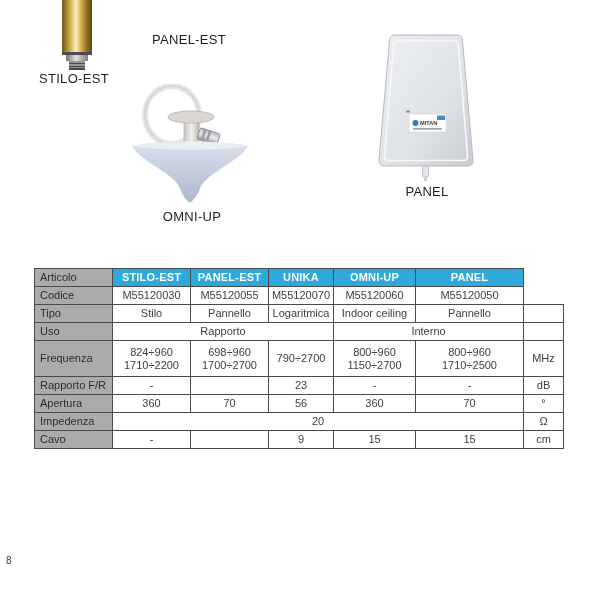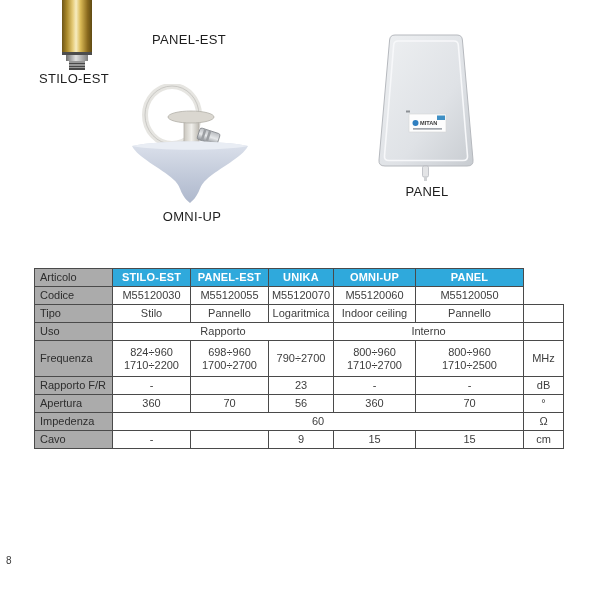--- a/index.html
+++ b/index.html
@@ -149,21 +149,21 @@
     <td class="lbl">Uso</td>
     <td colspan="3">Rapporto</td>
     <td colspan="2">Interno</td>
     <td></td>
   </tr>
   <tr class="freq">
     <td class="lbl">Frequenza</td>
     <td><span>824÷960</span><br><span>1710÷2200</span></td>
     <td><span>698÷960</span><br><span>1700÷2700</span></td>
     <td><span>790÷2700</span></td>
-    <td><span>800÷960</span><br><span>1710÷2700</span></td>
+    <td><span>800÷960</span><br><span>1150÷2700</span></td>
     <td><span>800÷960</span><br><span>1710÷2500</span></td>
     <td>MHz</td>
   </tr>
   <tr>
     <td class="lbl">Rapporto F/R</td>
     <td>-</td>
     <td></td>
     <td>23</td>
     <td>-</td>
     <td>-</td>
@@ -173,21 +173,21 @@
     <td class="lbl">Apertura</td>
     <td>360</td>
     <td>70</td>
     <td>56</td>
     <td>360</td>
     <td>70</td>
     <td>°</td>
   </tr>
   <tr>
     <td class="lbl">Impedenza</td>
-    <td colspan="5">60</td>
+    <td colspan="5">20</td>
     <td>Ω</td>
   </tr>
   <tr>
     <td class="lbl">Cavo</td>
     <td>-</td>
     <td></td>
     <td>9</td>
     <td>15</td>
     <td>15</td>
     <td>cm</td>

